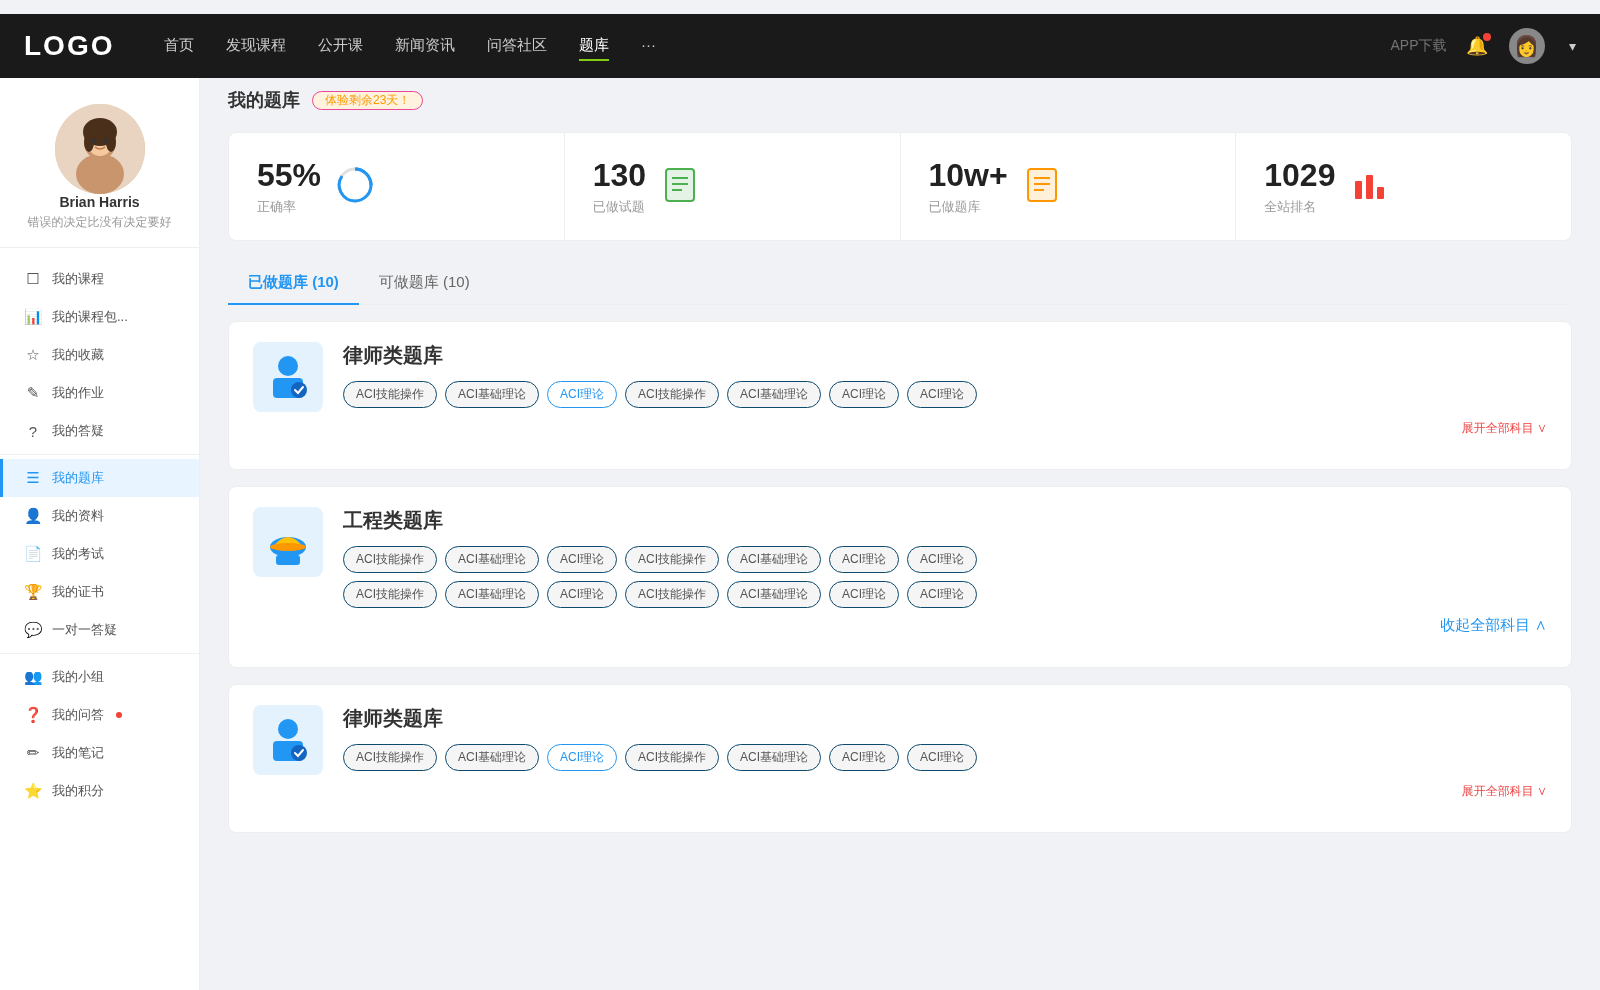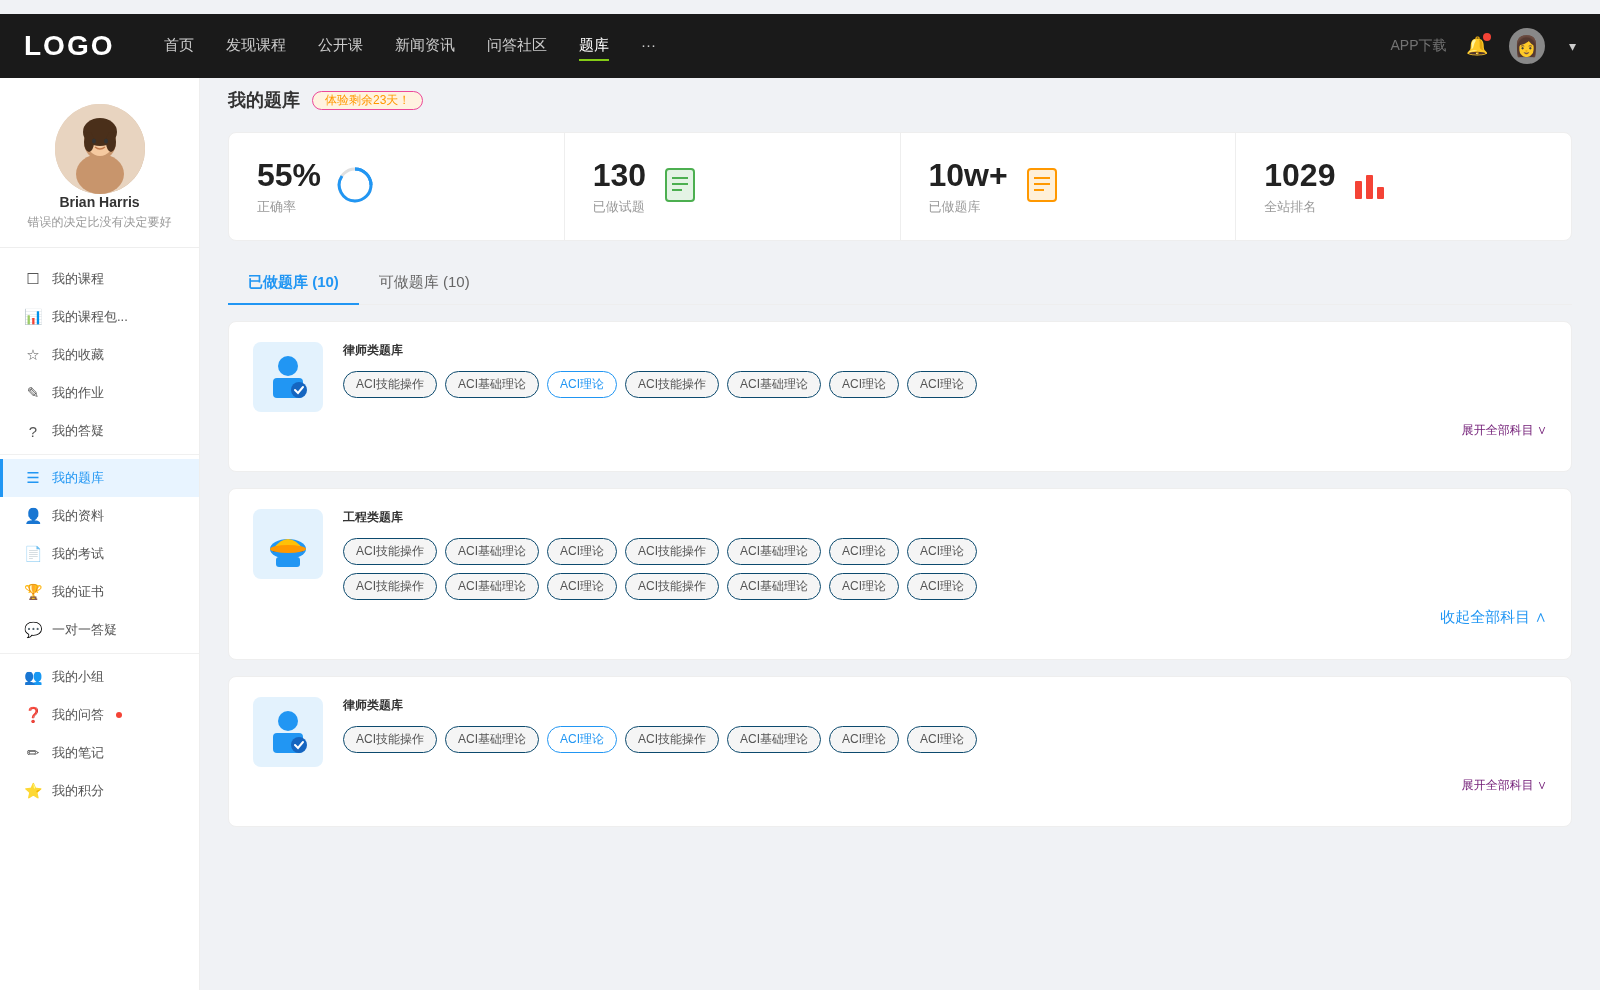--- a/index.html
+++ b/index.html
@@ -58,25 +58,25 @@
     
     .tab-row { display: flex; gap: 0; margin-bottom: 16px; border-bottom: 1px solid #eee; }
     .tab-item { padding: 12px 20px; font-size: 15px; color: #666; cursor: pointer; position: relative; }
     .tab-item.active { color: #2196f3; font-weight: 600; }
     .tab-item.active::after { content: ''; position: absolute; bottom: -1px; left: 0; right: 0; height: 2px; background: #2196f3; }
 
     
     .quiz-card { background: #fff; border-radius: 8px; margin-bottom: 16px; padding: 20px 24px; border: 1px solid #eee; }
     .quiz-card-header { display: flex; align-items: flex-start; gap: 20px; margin-bottom: 12px; }
     .quiz-card-icon { width: 70px; height: 70px; background: #e3f2fd; border-radius: 8px; display: flex; align-items: center; justify-content: center; flex-shrink: 0; }
-    .quiz-card-title { font-size: 12px; font-weight: 600; color: #333; margin-bottom: 12px; }
+    .quiz-card-title { font-size: 20px; font-weight: 600; color: #333; margin-bottom: 12px; }
     .tags-row { display: flex; flex-wrap: wrap; gap: 8px; }
     .tag { padding: 4px 12px; border-radius: 20px; font-size: 12px; background: #f5f5f5; color: #555; cursor: pointer; border: 1px solid #0c4a6e; }
     .tag.active { border: 1.5px solid #2196f3; color: #2196f3; background: #fff; }
-    .expand-link { text-align: right; color: #701a75; font-size: 12px; cursor: pointer; margin-top: 24px; }
+    .expand-link { text-align: right; color: #ef4444; font-size: 12px; cursor: pointer; margin-top: 12px; }
     .collapse-link { text-align: right; color: #2196f3; font-size: 15px; cursor: pointer; margin-top: 8px; }
     .tags-section { margin-left: 90px; }
     .tags-section-row { display: flex; flex-wrap: wrap; gap: 8px; margin-bottom: 8px; }
 
     .divider { height: 1px; background: #f0f0f0; margin: 4px 0; }
   </style>
 </head>
 <body>
 
 <nav class="navbar">

